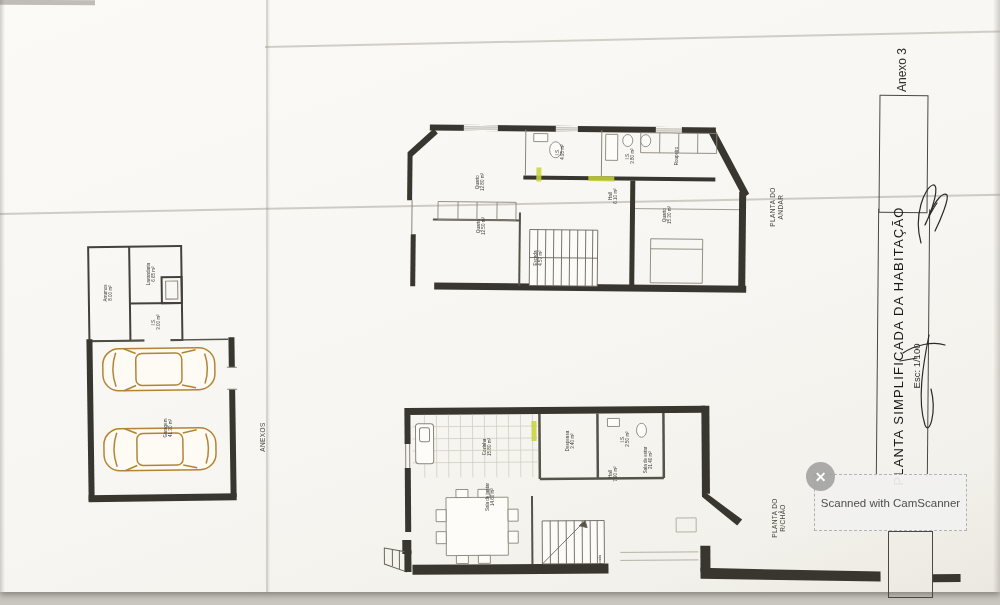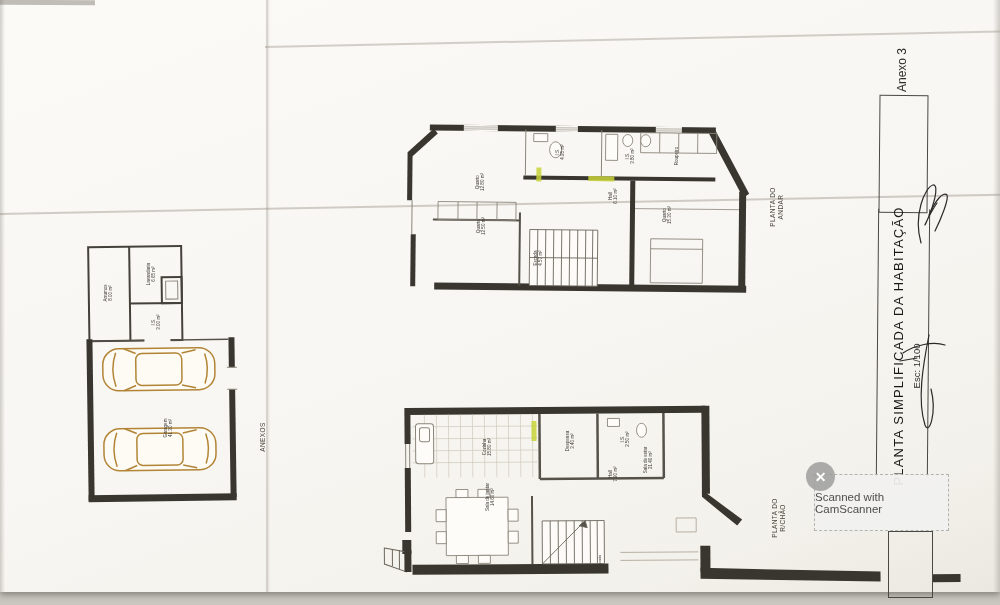--- a/index.html
+++ b/index.html
@@ -55,21 +55,21 @@
     transform:translate(-50%,-50%) rotate(-90deg);
   }
   .scale-label{
     position:absolute;left:916px;top:366px;color:#2e2d2a;font-size:9.5px;white-space:nowrap;
     transform:translate(-50%,-50%) rotate(-90deg);
   }
   .signature{position:absolute;left:885px;top:175px;}
 
   
   .watermark{
-    position:absolute;left:814px;top:474px;width:135px;height:57px;z-index:50;
+    position:absolute;left:814px;top:474px;width:153px;height:57px;z-index:50;
     background:rgba(241,241,239,.93);border:1.5px dashed #b3b3b1;
     display:flex;align-items:center;justify-content:center;
     color:#4e4e4e;font-size:11.5px;box-sizing:border-box;
   }
   .wm-close{
     position:absolute;left:806px;top:462px;width:29px;height:29px;border-radius:50%;z-index:55;
     background:rgba(158,158,156,.85);color:#fff;font-size:14px;font-weight:bold;
     display:flex;align-items:center;justify-content:center;
   }
 </style>

